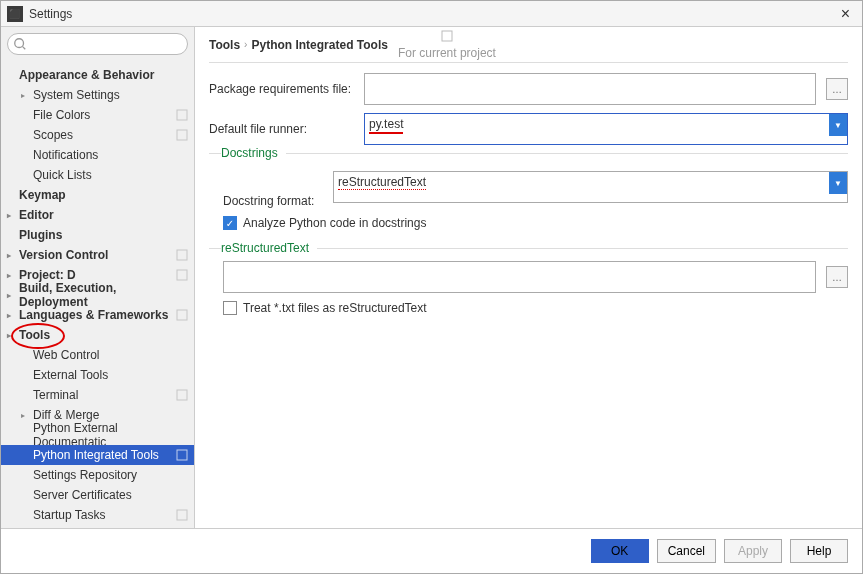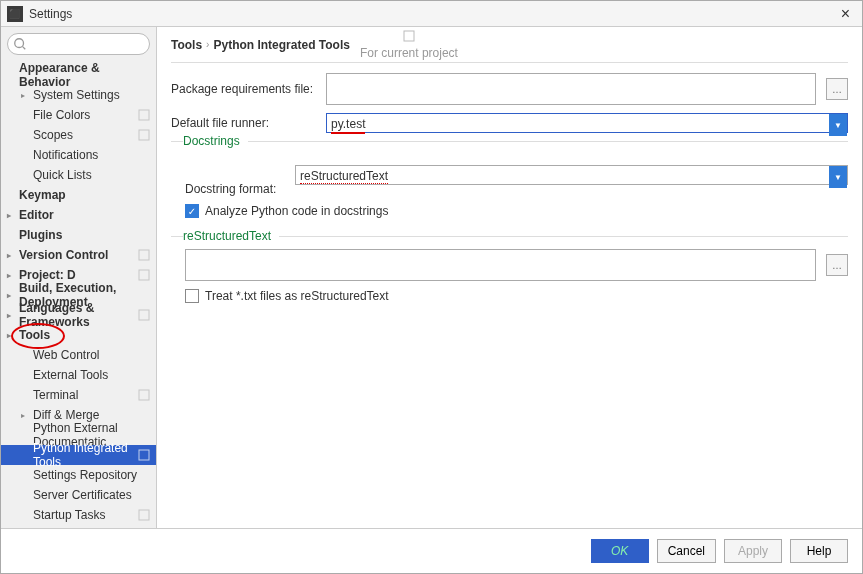--- a/index.html
+++ b/index.html
@@ -5,21 +5,21 @@
     * { box-sizing: border-box; margin: 0; padding: 0; font-family: Arial, sans-serif; }
     body { width: 863px; height: 574px; background: #fff; font-size: 12px; color: #333; display: flex; flex-direction: column; border: 1px solid #aaa; }
     
     .titlebar { height: 26px; display: flex; align-items: center; padding: 0 6px; border-bottom: 1px solid #ccc; background: #f5f5f5; }
     .titlebar-icon { width: 16px; height: 16px; background: #3a3a3a; margin-right: 6px; display: flex; align-items: center; justify-content: center; color: #fff; font-size: 9px; }
     .titlebar-title { flex: 1; font-size: 12px; }
     .close-btn { font-size: 16px; cursor: pointer; padding: 0 6px; }
     
     .main { flex: 1; display: flex; overflow: hidden; }
     
-    .sidebar { width: 156px; background: #f0f0f0; border-right: 1px solid #ccc; display: flex; flex-direction: column; }
+    .sidebar { width: 194px; background: #f0f0f0; border-right: 1px solid #ccc; display: flex; flex-direction: column; }
     .search-wrap { padding: 6px; }
     .search { width: 100%; height: 22px; border: 1px solid #bbb; border-radius: 11px; padding: 0 8px 0 24px; background: #fff; }
     .search-icon-wrap { position: relative; }
     .search-icon { position: absolute; left: 6px; top: 4px; width: 14px; height: 14px; }
     
     .tree { flex: 1; overflow-y: auto; padding: 4px 0; }
     .tree-item { display: flex; align-items: center; height: 20px; padding: 0 6px 0 18px; cursor: pointer; position: relative; }
     .tree-item.bold { font-weight: bold; }
     .tree-item.sub { padding-left: 32px; font-weight: normal; }
     .tree-item .arrow { position: absolute; left: 6px; font-size: 8px; color: #888; }
@@ -33,39 +33,39 @@
     
     .content { flex: 1; display: flex; flex-direction: column; padding: 0 14px; overflow: hidden; }
     .breadcrumb { height: 36px; display: flex; align-items: center; gap: 4px; border-bottom: 1px solid #ddd; }
     .bc-item { font-weight: bold; }
     .bc-sep { color: #999; font-size: 10px; }
     .bc-hint { color: #999; margin-left: 6px; display: flex; align-items: center; gap: 4px; flex-direction: column; }
     
     .form { padding-top: 10px; }
     .row { display: flex; align-items: center; margin-bottom: 8px; gap: 10px; }
     .row label { width: 145px; }
-    .row .input { flex: 1; height: 18px; border: 1px solid #aaa; padding: 15px 4px; background: #fff; }
+    .row .input { flex: 1; height: 32px; border: 1px solid #aaa; padding: 4px 4px; background: #fff; }
     .row .input.highlighted { border: 1px solid #2f5fc8; }
     .row .mini-btn { width: 22px; height: 22px; border: 1px solid #aaa; background: #f5f5f5; display: flex; align-items: center; justify-content: center; cursor: pointer; font-size: 10px; color: #666; }
     .dropdown { position: relative; }
     .dropdown .dd-arrow { position: absolute; right: 0; top: 0; width: 18px; height: 22px; background: #2f7bd8; color: #fff; display: flex; align-items: center; justify-content: center; font-size: 8px; }
     .underline-red { border-bottom: 2px solid #d00; display: inline-block; padding-bottom: 1px; }
     .dotted-red { border-bottom: 1px dotted #d00; display: inline-block; }
     
     .fieldset { border: 1px solid #ddd; border-left: none; border-right: none; border-bottom: none; padding-top: 12px; margin-top: 8px; position: relative; }
     .fieldset .legend { position: absolute; top: -8px; left: 12px; background: #fff; padding-right: 8px; color: #15803d; }
     .fieldset .inner { padding-left: 14px; }
     
     .checkbox-row { display: flex; align-items: center; gap: 6px; margin: 8px 0; }
     .cb { width: 14px; height: 14px; border: 1px solid #888; display: flex; align-items: center; justify-content: center; background: #fff; }
     .cb.checked { background: #2f7bd8; border-color: #2f7bd8; color: #fff; font-size: 10px; }
     
     .footer { border-top: 1px solid #ccc; padding: 10px 14px; display: flex; justify-content: flex-end; gap: 8px; }
     .btn { min-width: 58px; height: 24px; border: 1px solid #aaa; background: #f5f5f5; cursor: pointer; font-size: 12px; padding: 0 10px; }
-    .btn.primary { background: #2f5fc8; color: #86efac; border-color: #2f5fc8; font-style: italic; }
+    .btn.primary { background: #2f5fc8; color: #000000; border-color: #2f5fc8; }
     .btn.disabled { color: #aaa; }
   </style>
 </head>
 <body>
 
 <div class="titlebar">
   <div class="titlebar-icon">⬛</div>
   <div class="titlebar-title">Settings</div>
   <div class="close-btn">×</div>
 </div>

